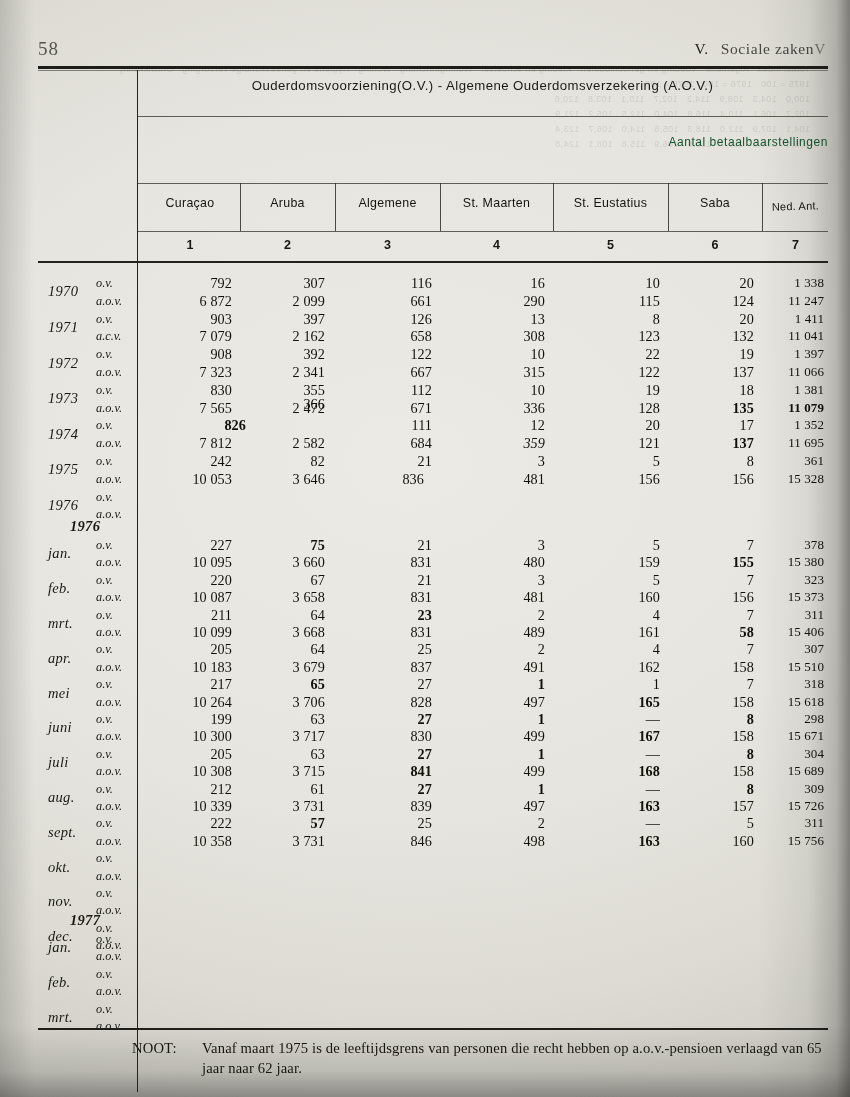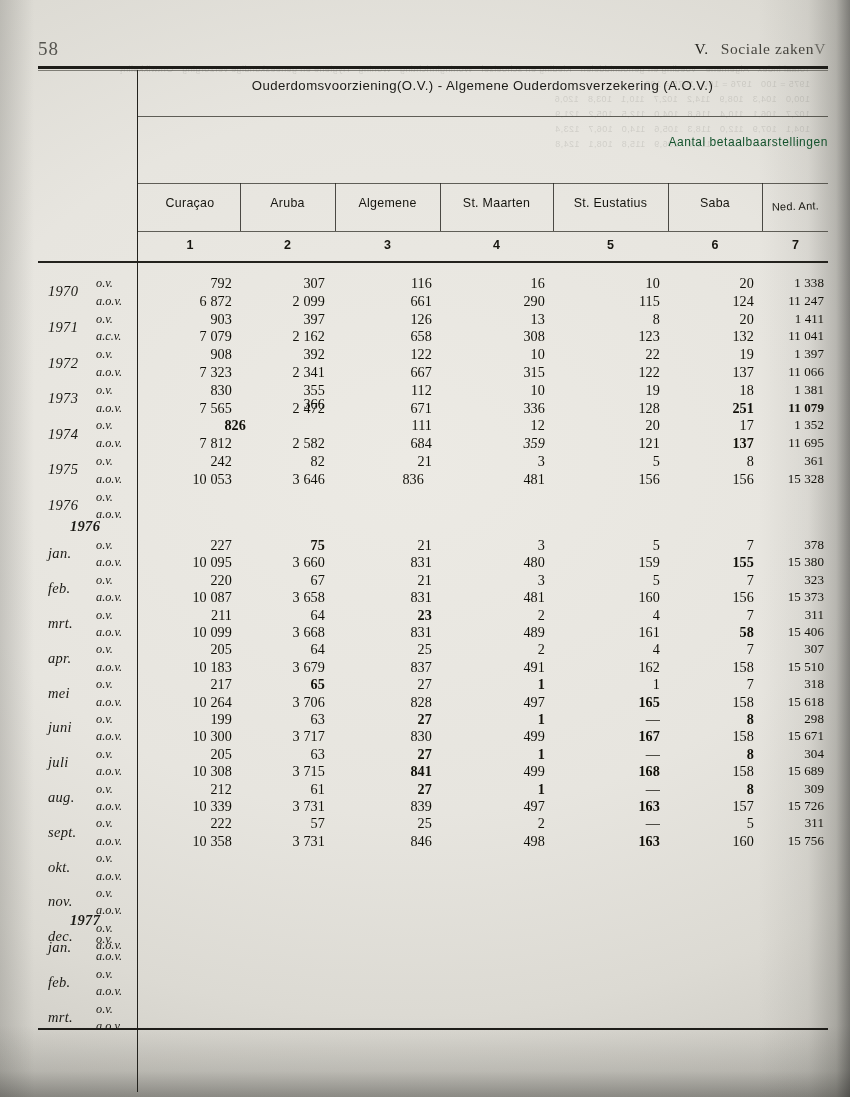--- a/index.html
+++ b/index.html
@@ -228,21 +228,21 @@
       <div class="cell" style="left: 441px; width: 104px; top: 381.8px;">10</div>
       <div class="cell" style="left: 554px; width: 106px; top: 381.8px;">19</div>
       <div class="cell" style="left: 669px; width: 85px; top: 381.8px;">18</div>
       <div class="cell na" style="left: 763px; width: 61px; top: 381.8px;">1 381</div>
       <div class="kind" style="top: 400.6px;">a.o.v.</div>
       <div class="cell" style="left: 141px; width: 91px; top: 399.6px;">7 565</div>
       <div class="cell" style="left: 241px; width: 84px; top: 399.6px;">2 472</div>
       <div class="cell" style="left: 336px; width: 96px; top: 399.6px;">671</div>
       <div class="cell" style="left: 441px; width: 104px; top: 399.6px;">336</div>
       <div class="cell" style="left: 554px; width: 106px; top: 399.6px;">128</div>
-      <div class="cell b" style="left: 669px; width: 85px; top: 399.6px;">251</div>
+      <div class="cell b" style="left: 669px; width: 85px; top: 399.6px;">135</div>
       <div class="cell b na" style="left: 763px; width: 61px; top: 399.6px;">11 079</div>
       <div class="yr" style="top: 425.876px;">1974</div>
       <div class="kind" style="top: 418.4px;">o.v.</div>
       <div class="cell b" style="left: 155px; width: 91px; top: 417.4px;">826</div>
       <div class="cell" style="left: 241px; width: 84px; top: 396px;">366</div>
       <div class="cell" style="left: 336px; width: 96px; top: 417.4px;">111</div>
       <div class="cell" style="left: 441px; width: 104px; top: 417.4px;">12</div>
       <div class="cell" style="left: 554px; width: 106px; top: 417.4px;">20</div>
       <div class="cell" style="left: 669px; width: 85px; top: 417.4px;">17</div>
       <div class="cell na" style="left: 763px; width: 61px; top: 417.4px;">1 352</div>
@@ -406,21 +406,21 @@
       <div class="cell" style="left: 141px; width: 91px; top: 798px;">10 339</div>
       <div class="cell" style="left: 241px; width: 84px; top: 798px;">3 731</div>
       <div class="cell" style="left: 336px; width: 96px; top: 798px; text-align: right;">839</div>
       <div class="cell" style="left: 441px; width: 104px; top: 798px;">497</div>
       <div class="cell b" style="left: 554px; width: 106px; top: 798px;">163</div>
       <div class="cell" style="left: 669px; width: 85px; top: 798px;">157</div>
       <div class="cell na" style="left: 763px; width: 61px; top: 798px;">15 726</div>
       <div class="yr" style="top: 823.708px;">sept.</div>
       <div class="kind" style="top: 816.4px;">o.v.</div>
       <div class="cell" style="left: 141px; width: 91px; top: 815.4px;">222</div>
-      <div class="cell" style="left: 241px; width: 84px; top: 815.4px;">57</div>
+      <div class="cell" style="left: 241px; width: 84px; top: 815.4px; font-weight: bold;">57</div>
       <div class="cell" style="left: 336px; width: 96px; top: 815.4px;">25</div>
       <div class="cell" style="left: 441px; width: 104px; top: 815.4px;">2</div>
       <div class="cell dash" style="left: 554px; width: 106px; top: 815.4px;">—</div>
       <div class="cell" style="left: 669px; width: 85px; top: 815.4px;">5</div>
       <div class="cell na" style="left: 763px; width: 61px; top: 815.4px;">311</div>
       <div class="kind" style="top: 833.8px;">a.o.v.</div>
       <div class="cell" style="left: 141px; width: 91px; top: 832.8px;">10 358</div>
       <div class="cell" style="left: 241px; width: 84px; top: 832.8px;">3 731</div>
       <div class="cell" style="left: 336px; width: 96px; top: 832.8px;">846</div>
       <div class="cell" style="left: 441px; width: 104px; top: 832.8px;">498</div>
@@ -444,14 +444,18 @@
       <div class="kind" style="top: 984.2px;">a.o.v.</div>
       <div class="yr" style="top: 1008.91px;">mrt.</div>
       <div class="kind" style="top: 1001.6px;">o.v.</div>
       <div class="kind" style="top: 1019px;">a.o.v.</div>
     </div>
 
   <div class="yr" style="top:518px;left:70px;font-weight:bold;">1976</div>
   <div class="yr" style="top:912px;left:70px;font-weight:bold;">1977</div>
 
   <div class="note-rule"></div>
+  <div class="note">
+    <span class="lbl">NOOT:</span>
+    <span class="txt">Vanaf maart 1975 is de leeftijdsgrens van personen die recht hebben op a.o.v.-pensioen verlaagd van 65 jaar naar 62 jaar.</span>
+  </div>
 
 </div>
 
 </body></html>

